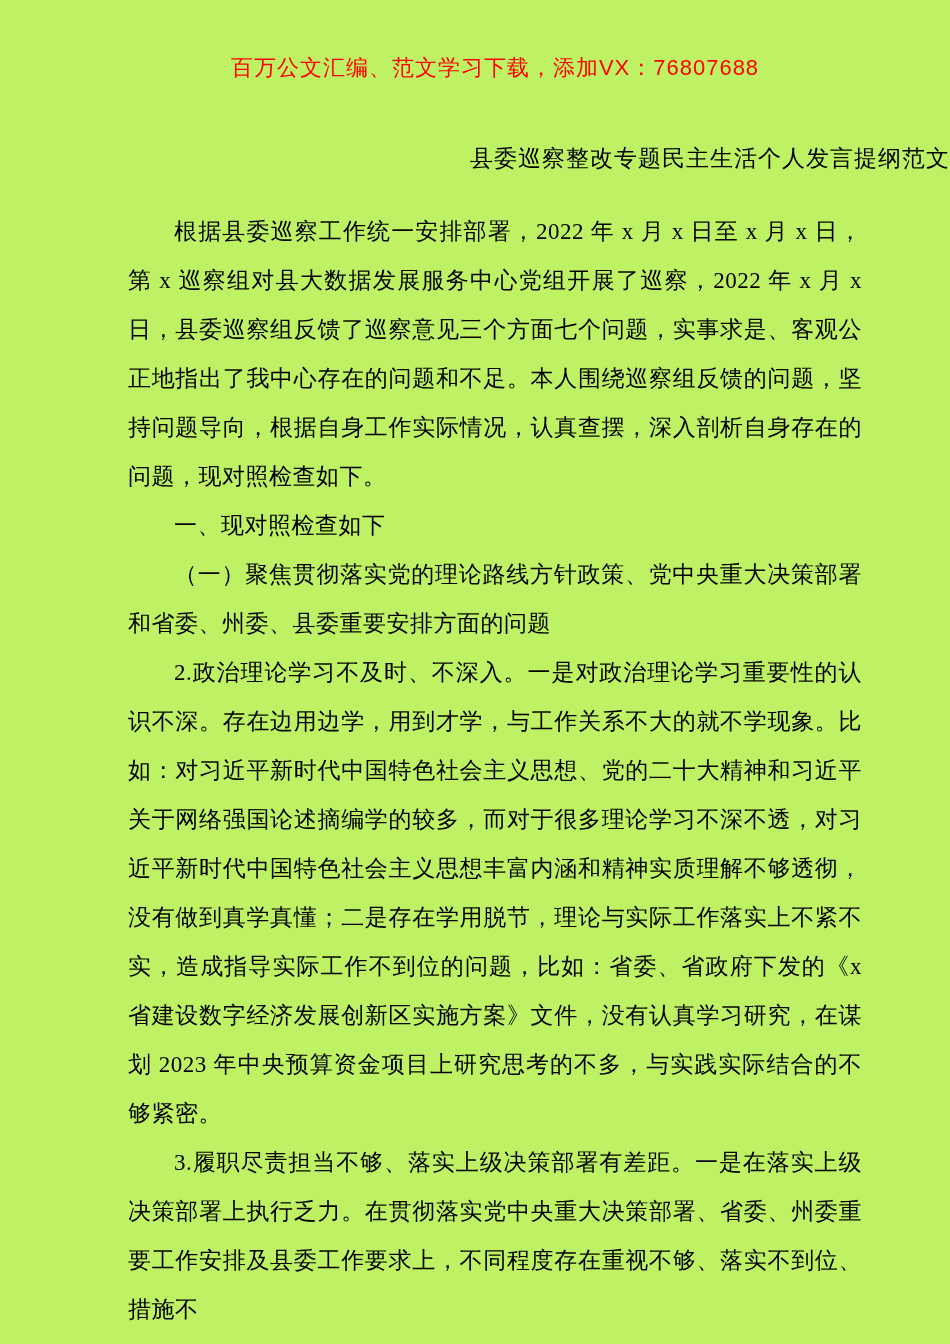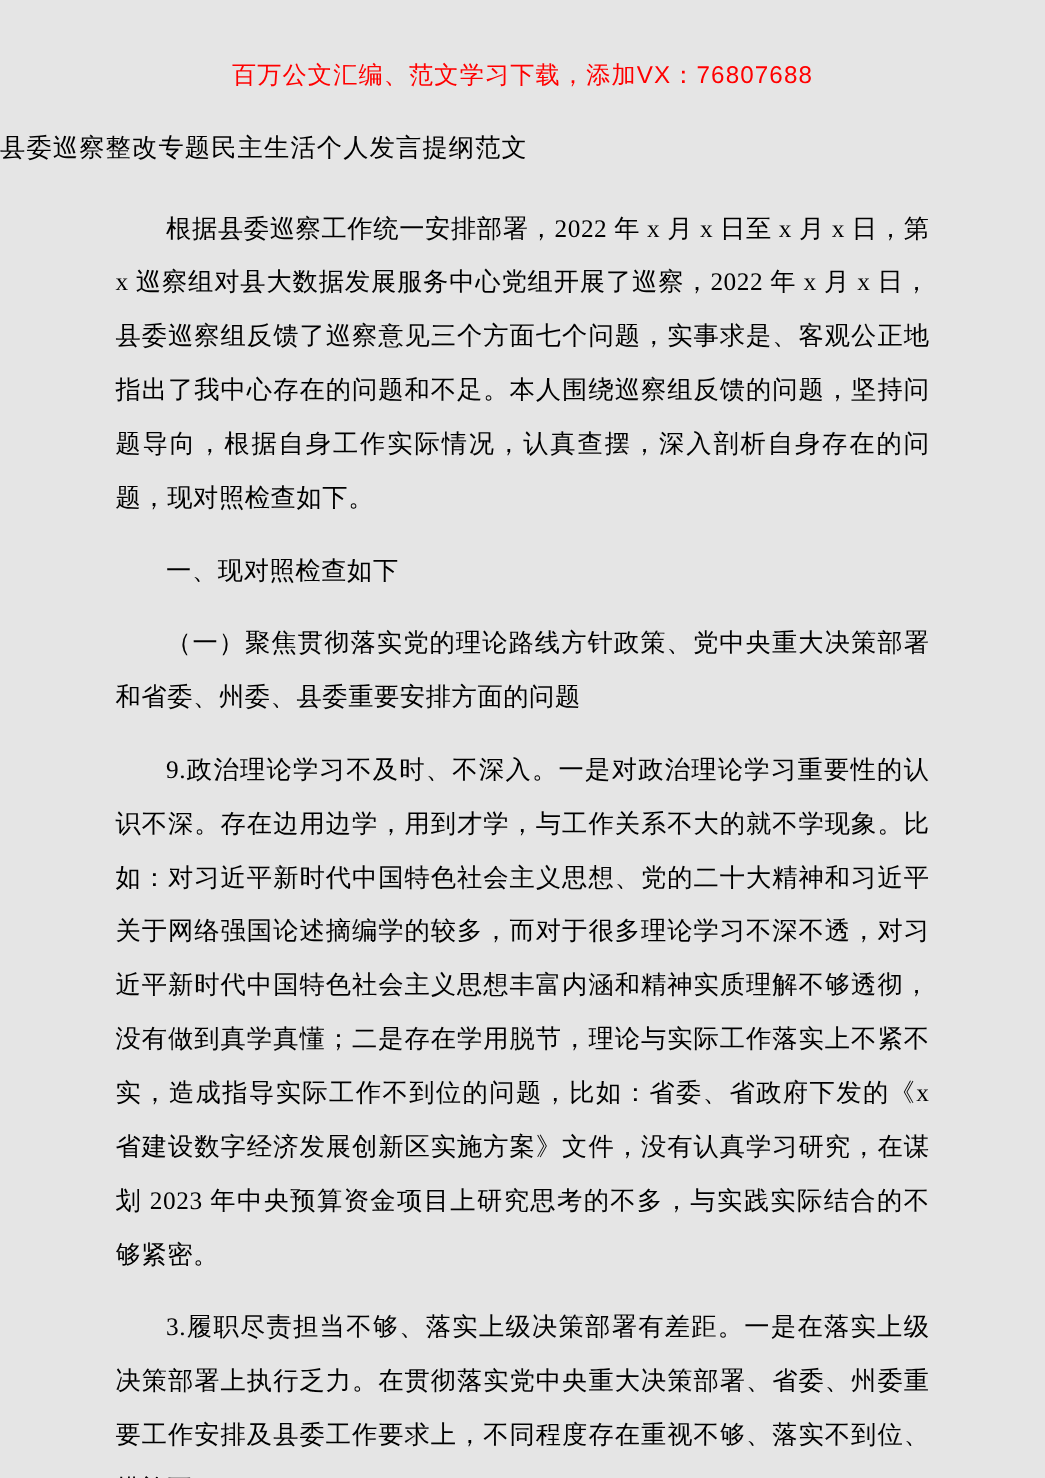--- a/index.html
+++ b/index.html
@@ -4,63 +4,64 @@
 <style>
   html, body {
     margin: 0;
     padding: 0;
     background: #ffffff;
   }
   .page {
     position: relative;
     width: 950px;
     height: 1344px;
-    background: #e5e5e5;
+    background: #bef264;
     box-sizing: border-box;
     font-family: "Liberation Serif", serif;
     color: #000000;
     overflow: hidden;
+    padding-left: 40px;
   }
   .promo {
     padding-top: 53px;
     text-align: center;
     font-size: 22px;
     letter-spacing: 1px;
     font-family: "Liberation Sans", sans-serif;
   }
   .doc-title {
-    margin-top: 36px;
-    text-align: left;
+    margin-top: 60px;
+    text-align: right;
     font-size: 23px;
     font-weight: 400;
     letter-spacing: 1px;
   }
   .content {
     margin: 33px 88px 0 88px;
     font-size: 23px;
     line-height: 49px;
     text-align: justify;
     letter-spacing: 0.5px;
   }
   .para {
-    margin: 17px;
+    margin: 0;
     text-indent: 2em;
   }
   .para .bold {
     font-weight: 400;
   }
 </style>
 </head>
 <body>
 
 <div class="page">
   <div class="promo" style="color: rgb(255, 0, 0);">百万公文汇编、范文学习下载，添加VX：76807688</div>
 
   <h1 class="doc-title">县委巡察整改专题民主生活个人发言提纲范文</h1>
 
   <div class="content">
       <p class="para"><span>根据县委巡察工作统一安排部署，2022 年 x 月 x 日至 x 月 x 日，第 x 巡察组对县大数据发展服务中心党组开展了巡察，2022 年 x 月 x 日，县委巡察组反馈了巡察意见三个方面七个问题，实事求是、客观公正地指出了我中心存在的问题和不足。本人围绕巡察组反馈的问题，坚持问题导向，根据自身工作实际情况，认真查摆，深入剖析自身存在的问题，现对照检查如下。</span></p>
       <p class="para"><span>一、现对照检查如下</span></p>
       <p class="para"><span class="bold">（一）聚焦贯彻落实党的理论路线方针政策、党中央重大决策部署和省委、州委、县委重要安排方面的问题</span></p>
-      <p class="para"><span class="bold">9.政治理论学习不及时、不深入。</span><span>一是对政治理论学习重要性的认识不深。存在边用边学，用到才学，与工作关系不大的就不学现象。比如：对习近平新时代中国特色社会主义思想、党的二十大精神和习近平关于网络强国论述摘编学的较多，而对于很多理论学习不深不透，对习近平新时代中国特色社会主义思想丰富内涵和精神实质理解不够透彻，没有做到真学真懂；二是存在学用脱节，理论与实际工作落实上不紧不实，造成指导实际工作不到位的问题，比如：省委、省政府下发的《x 省建设数字经济发展创新区实施方案》文件，没有认真学习研究，在谋划 2023 年中央预算资金项目上研究思考的不多，与实践实际结合的不够紧密。</span></p>
+      <p class="para"><span class="bold">2.政治理论学习不及时、不深入。</span><span>一是对政治理论学习重要性的认识不深。存在边用边学，用到才学，与工作关系不大的就不学现象。比如：对习近平新时代中国特色社会主义思想、党的二十大精神和习近平关于网络强国论述摘编学的较多，而对于很多理论学习不深不透，对习近平新时代中国特色社会主义思想丰富内涵和精神实质理解不够透彻，没有做到真学真懂；二是存在学用脱节，理论与实际工作落实上不紧不实，造成指导实际工作不到位的问题，比如：省委、省政府下发的《x 省建设数字经济发展创新区实施方案》文件，没有认真学习研究，在谋划 2023 年中央预算资金项目上研究思考的不多，与实践实际结合的不够紧密。</span></p>
       <p class="para"><span class="bold">3.履职尽责担当不够、落实上级决策部署有差距。</span><span>一是在落实上级决策部署上执行乏力。在贯彻落实党中央重大决策部署、省委、州委重要工作安排及县委工作要求上，不同程度存在重视不够、落实不到位、措施不</span></p>
     </div>
 </div>
 
 </body></html>

